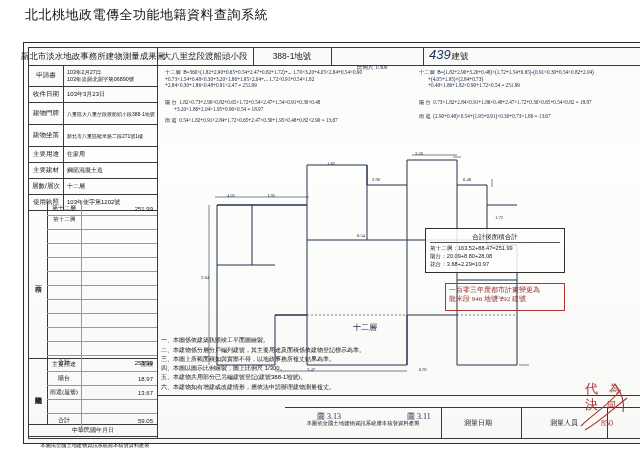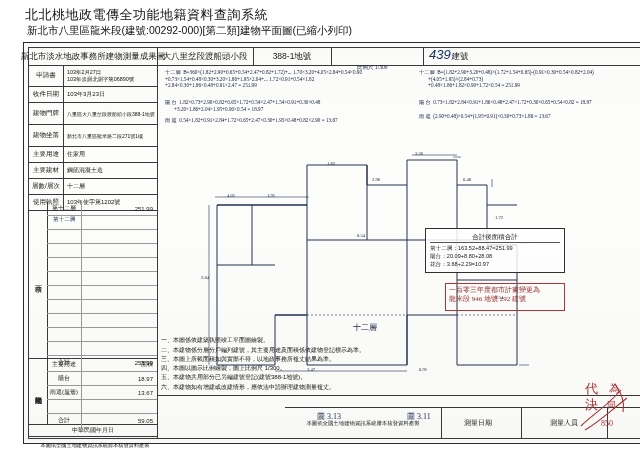--- a/index.html
+++ b/index.html
@@ -88,21 +88,20 @@
 
   
   svg.ov{position:absolute;left:0;top:0;}
 </style>
 </head>
 <body>
 
 <div class="page">
 
   <div class="hdr-title">北北桃地政電傳全功能地籍資料查詢系統</div>
-  <div class="hdr-sub">新北市八里區龍米段(建號:00292-000)[第二類]建物平面圖(已縮小列印)</div>
 
   <div class="scan">
     <div class="inner">
 
       <div class="titlerow">
         <div class="t-cell t1">新北市淡水地政事務所建物測量成果圖</div>
         <div class="t-cell t2">大八里坌段渡船頭小段</div>
         <div class="t-cell t3">388-1地號</div>
         <div class="t-cell t4"></div>
         <div class="t-cell t5">建號</div>

